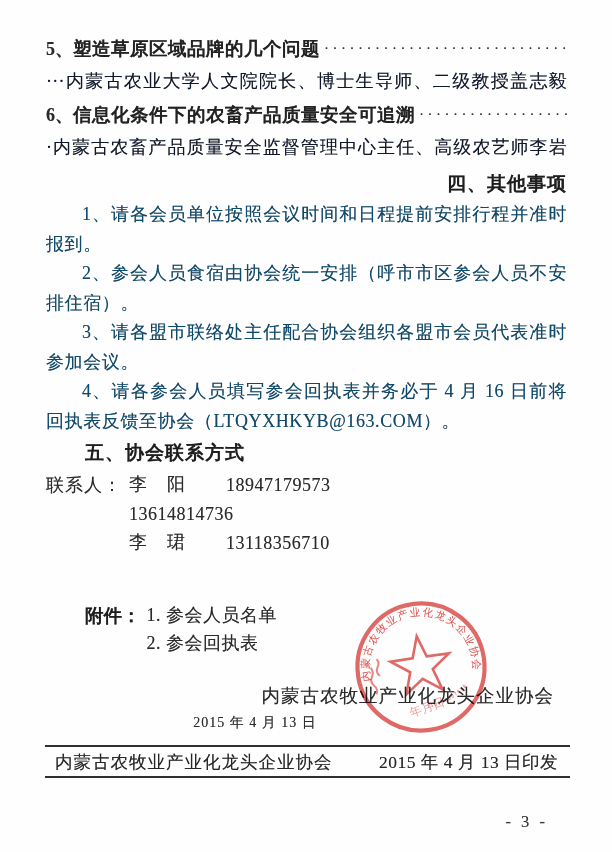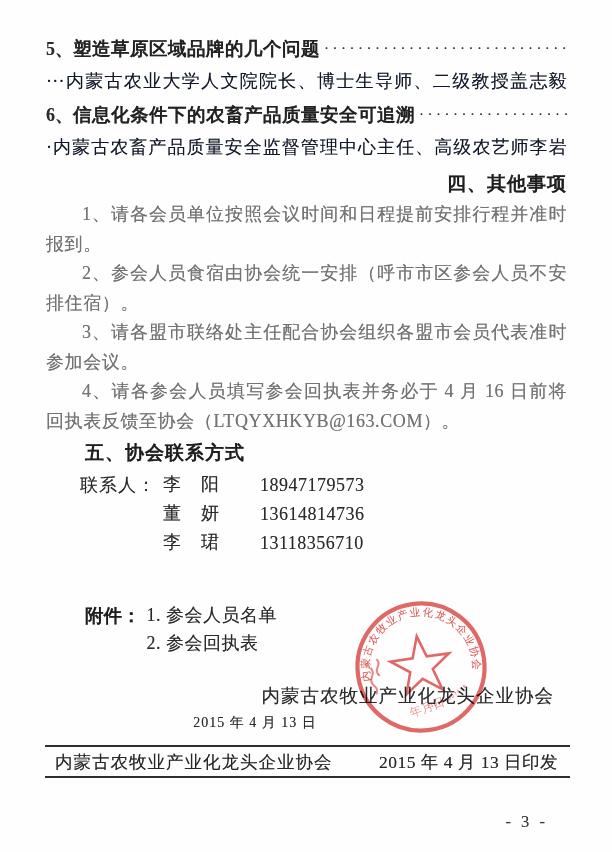--- a/index.html
+++ b/index.html
@@ -24,27 +24,27 @@
     text-align:justify; text-align-last:justify; color:#0f172a;
   }
 
   
   .sec-heading {
     margin-left:39px; font-family:"Liberation Sans","DejaVu Sans",sans-serif;
     font-weight:700; font-size:19px; letter-spacing:1px; color:#1e1e1e; height:30px; line-height:28px;
   }
   .para {
     font-size:18px; line-height:29.5px; text-indent:2em; letter-spacing:.6px;
-    text-align:justify; color:#737373;
+    text-align:justify; color:#0c4a6e;
   }
 
   
   .contact-block { margin-top:2px; }
   .contact-row { display:flex; height:29px; line-height:29px; font-size:18px; letter-spacing:1px; }
-  .contact-label { margin-left:34px; width:83px; }
+  .contact-label { width:83px; }
   .contact-name { width:97px;font-family:Liberation Mono, monospace; }
   .contact-phone { letter-spacing:.5px; }
 
   
   .attach-block { margin-top:44px; display:flex; }
   .attach-label { margin-left:39px; font-family:"Liberation Sans","DejaVu Sans",sans-serif; font-weight:700; font-size:18.5px; color:#1e1e1e; line-height:27px; }
   .attach-items { margin-left:6px; }
   .attach-item { font-size:18px; line-height:27.5px; letter-spacing:.5px; }
 
   
@@ -93,21 +93,20 @@
 
     <div class="sec-heading soft" style="margin-top:3px;">五、协会联系方式</div>
     <div class="contact-block">
       <div class="contact-row soft">
         <span class="contact-label">联系人：</span>
         <span class="contact-name">李　阳</span>
         <span class="contact-phone">18947179573</span>
       </div>
       <div class="contact-row soft">
         <span class="contact-label"></span>
-        <span class="contact-name">董　妍</span>
         <span class="contact-phone">13614814736</span>
       </div>
       <div class="contact-row soft">
         <span class="contact-label"></span>
         <span class="contact-name">李　珺</span>
         <span class="contact-phone">13118356710</span>
       </div>
     </div>
 
     <div class="attach-block">

